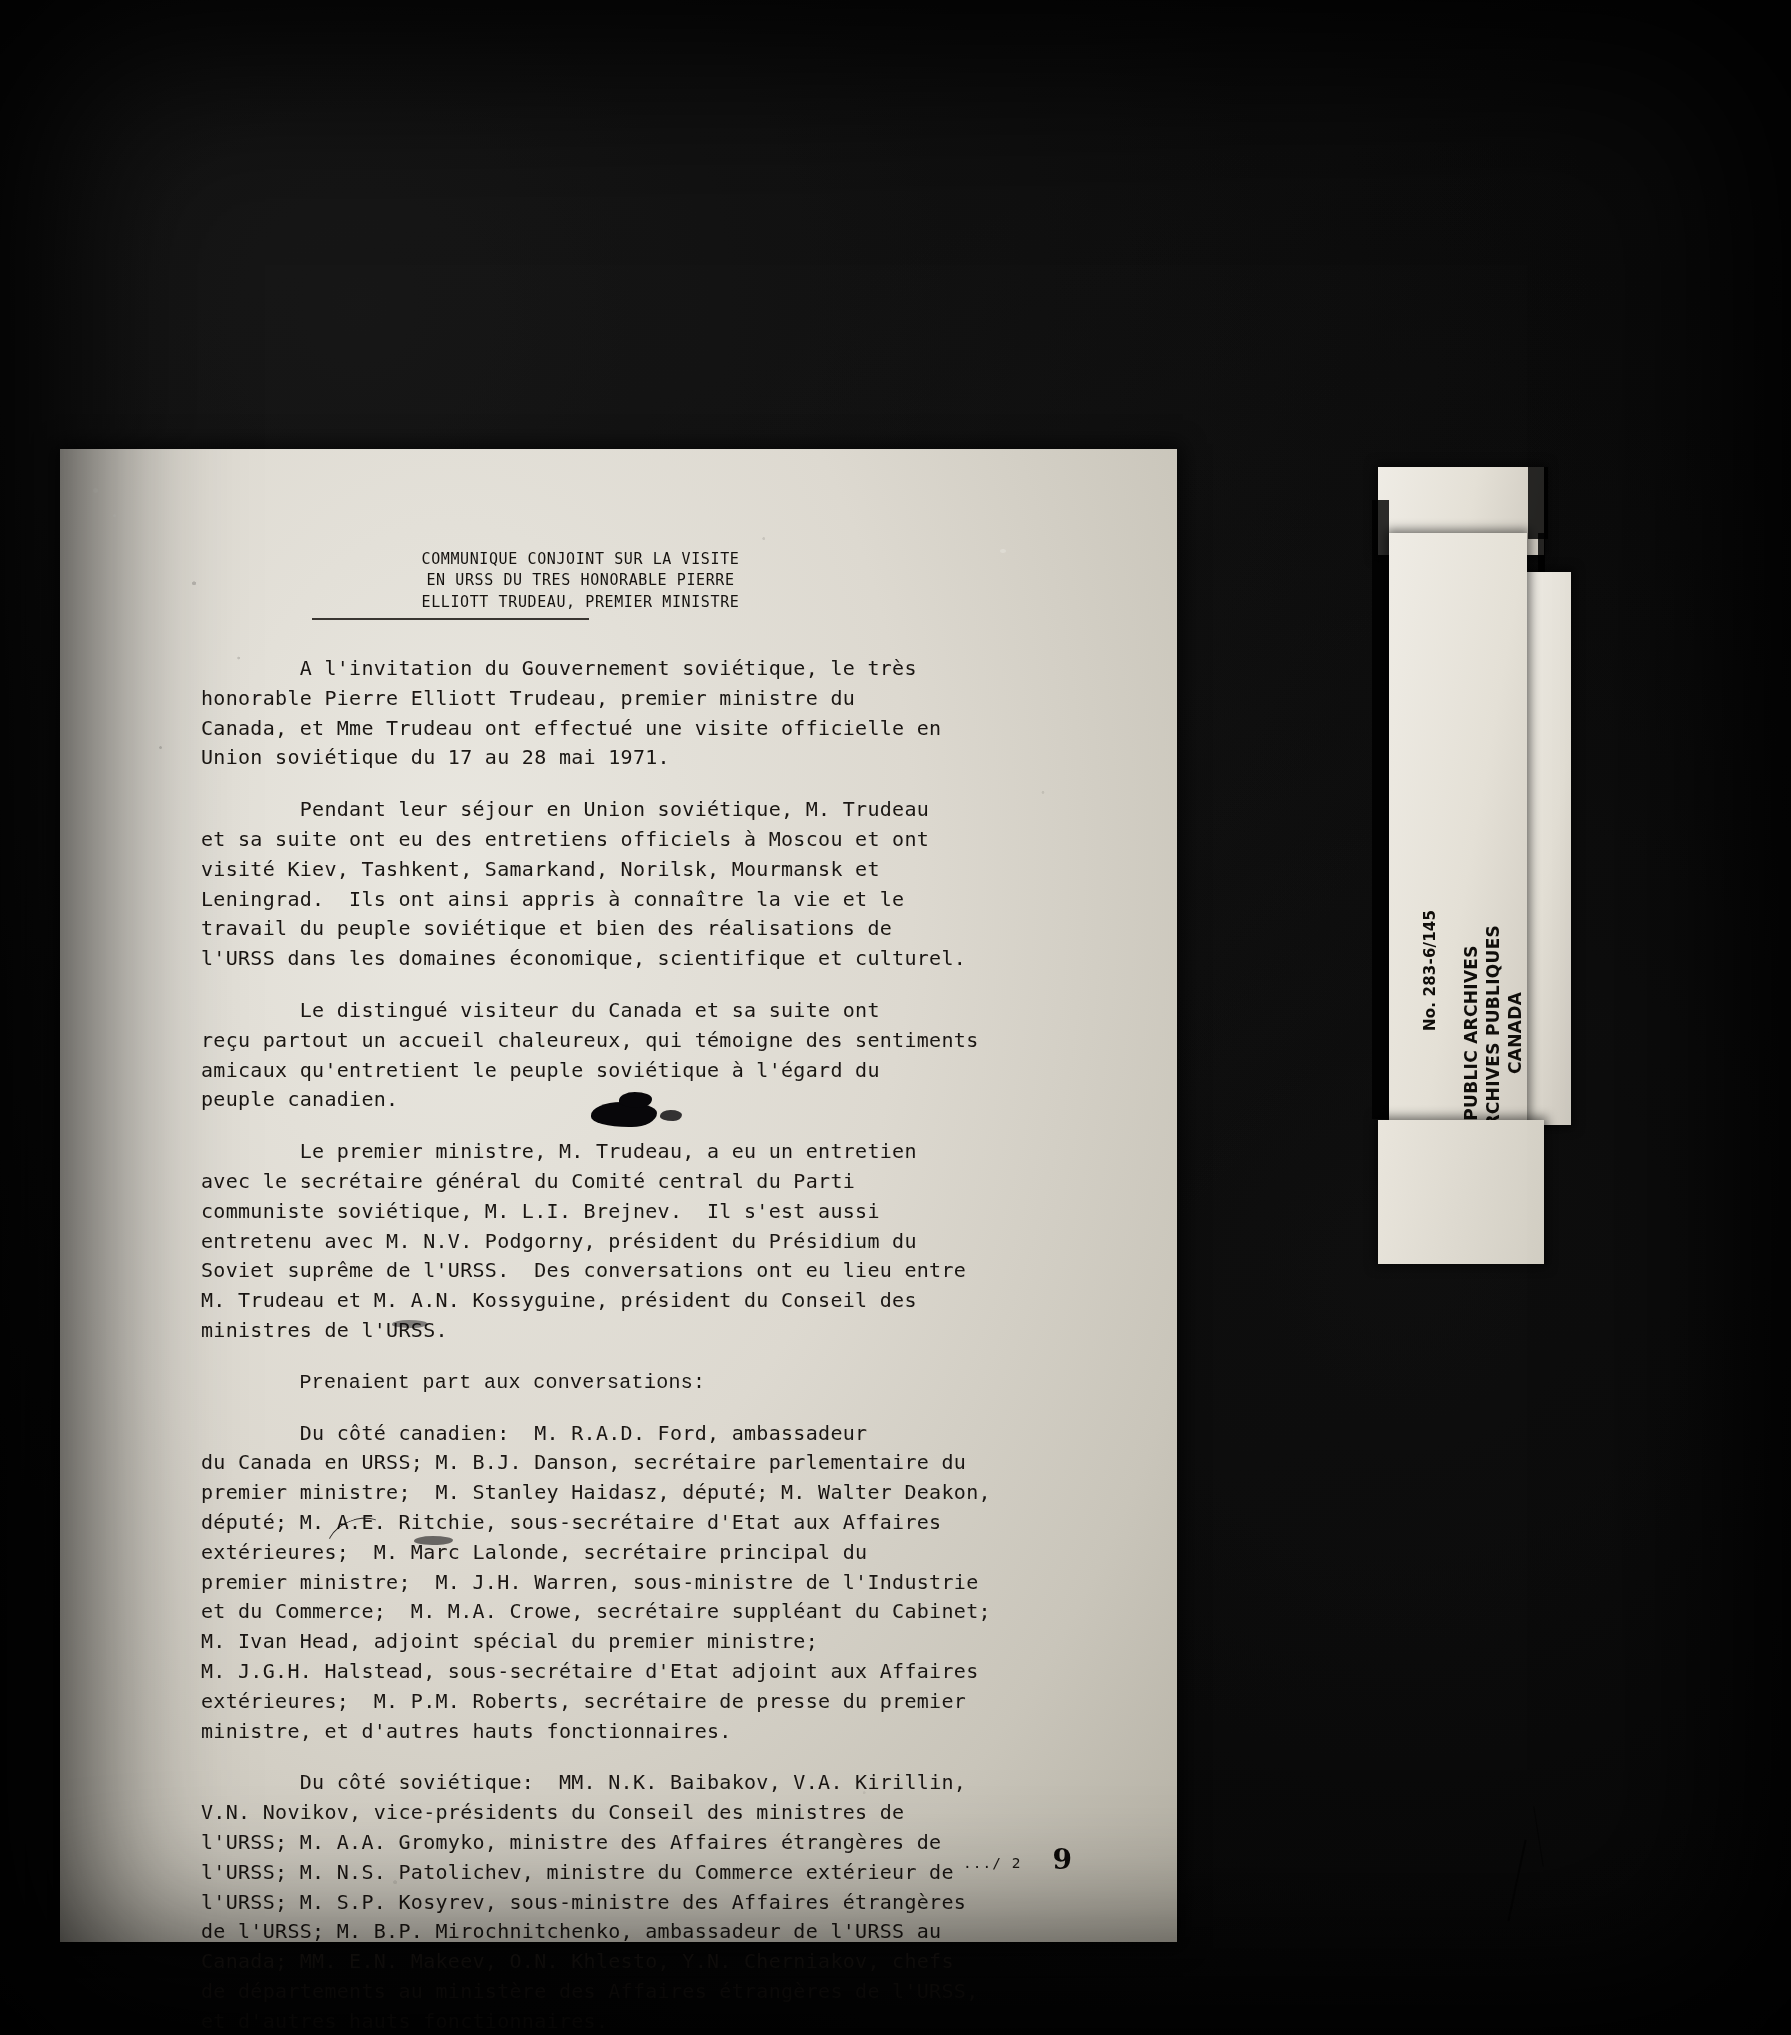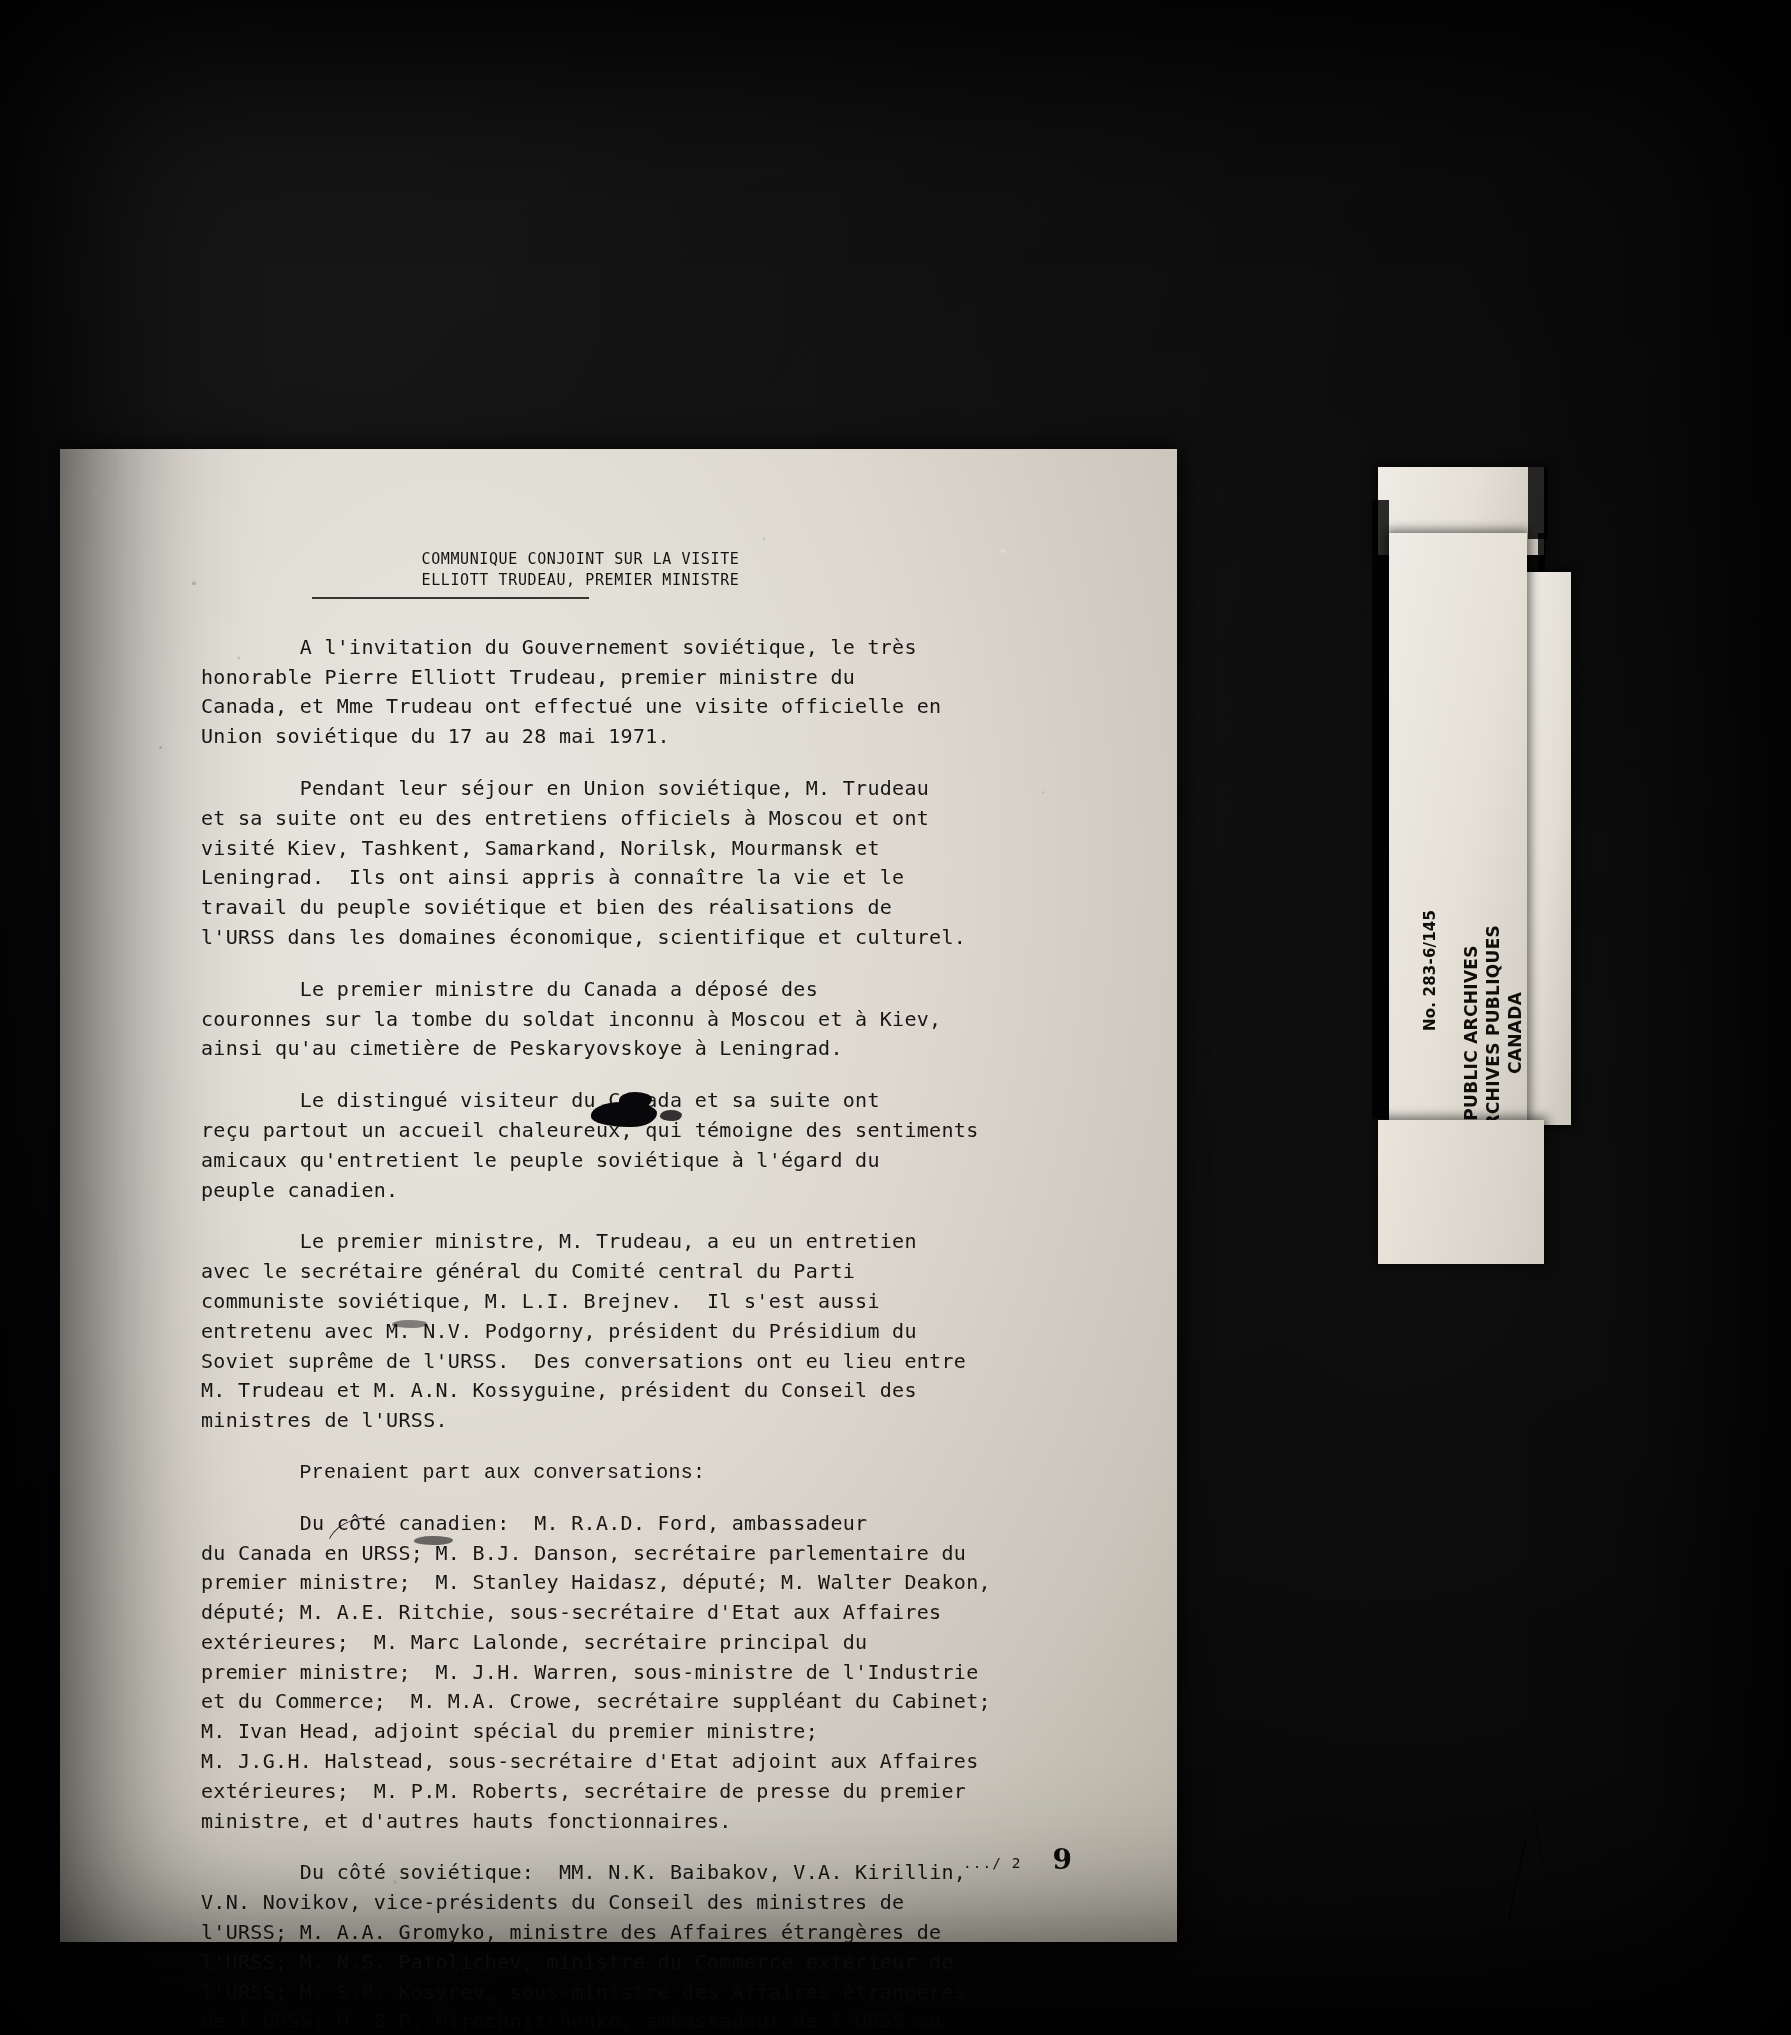--- a/index.html
+++ b/index.html
@@ -222,37 +222,35 @@
   <div class="page-noise"></div>
 
   <div class="speck" style="left:33px;top:39px;width:5px;height:5px;"></div>
   <div class="speck" style="left:53px;top:65px;width:3.3px;height:3.3px;"></div>
   <div class="speck" style="left:940px;top:100px;width:5.5px;height:3.9px;"></div>
 
   <div class="page-inner">
 
     <div class="doc-title">
       <span>COMMUNIQUE CONJOINT SUR LA VISITE</span>
+      <span>EN URSS DU TRES HONORABLE PIERRE</span>
       <span>ELLIOTT TRUDEAU, PREMIER MINISTRE</span>
     </div>
     <div class="title-rule"></div>
 
     <p class="para">        A l'invitation du Gouvernement soviétique, le très
 honorable Pierre Elliott Trudeau, premier ministre du
 Canada, et Mme Trudeau ont effectué une visite officielle en
 Union soviétique du 17 au 28 mai 1971.</p>
     <p class="para">        Pendant leur séjour en Union soviétique, M. Trudeau
 et sa suite ont eu des entretiens officiels à Moscou et ont
 visité Kiev, Tashkent, Samarkand, Norilsk, Mourmansk et
 Leningrad.  Ils ont ainsi appris à connaître la vie et le
 travail du peuple soviétique et bien des réalisations de
 l'URSS dans les domaines économique, scientifique et culturel.</p>
-    <p class="para">        Le premier ministre du Canada a déposé des
-couronnes sur la tombe du soldat inconnu à Moscou et à Kiev,
-ainsi qu'au cimetière de Peskaryovskoye à Leningrad.</p>
     <p class="para">        Le distingué visiteur du Canada et sa suite ont
 reçu partout un accueil chaleureux, qui témoigne des sentiments
 amicaux qu'entretient le peuple soviétique à l'égard du
 peuple canadien.</p>
     <p class="para">        Le premier ministre, M. Trudeau, a eu un entretien
 avec le secrétaire général du Comité central du Parti
 communiste soviétique, M. L.I. Brejnev.  Il s'est aussi
 entretenu avec M. N.V. Podgorny, président du Présidium du
 Soviet suprême de l'URSS.  Des conversations ont eu lieu entre
 M. Trudeau et M. A.N. Kossyguine, président du Conseil des

